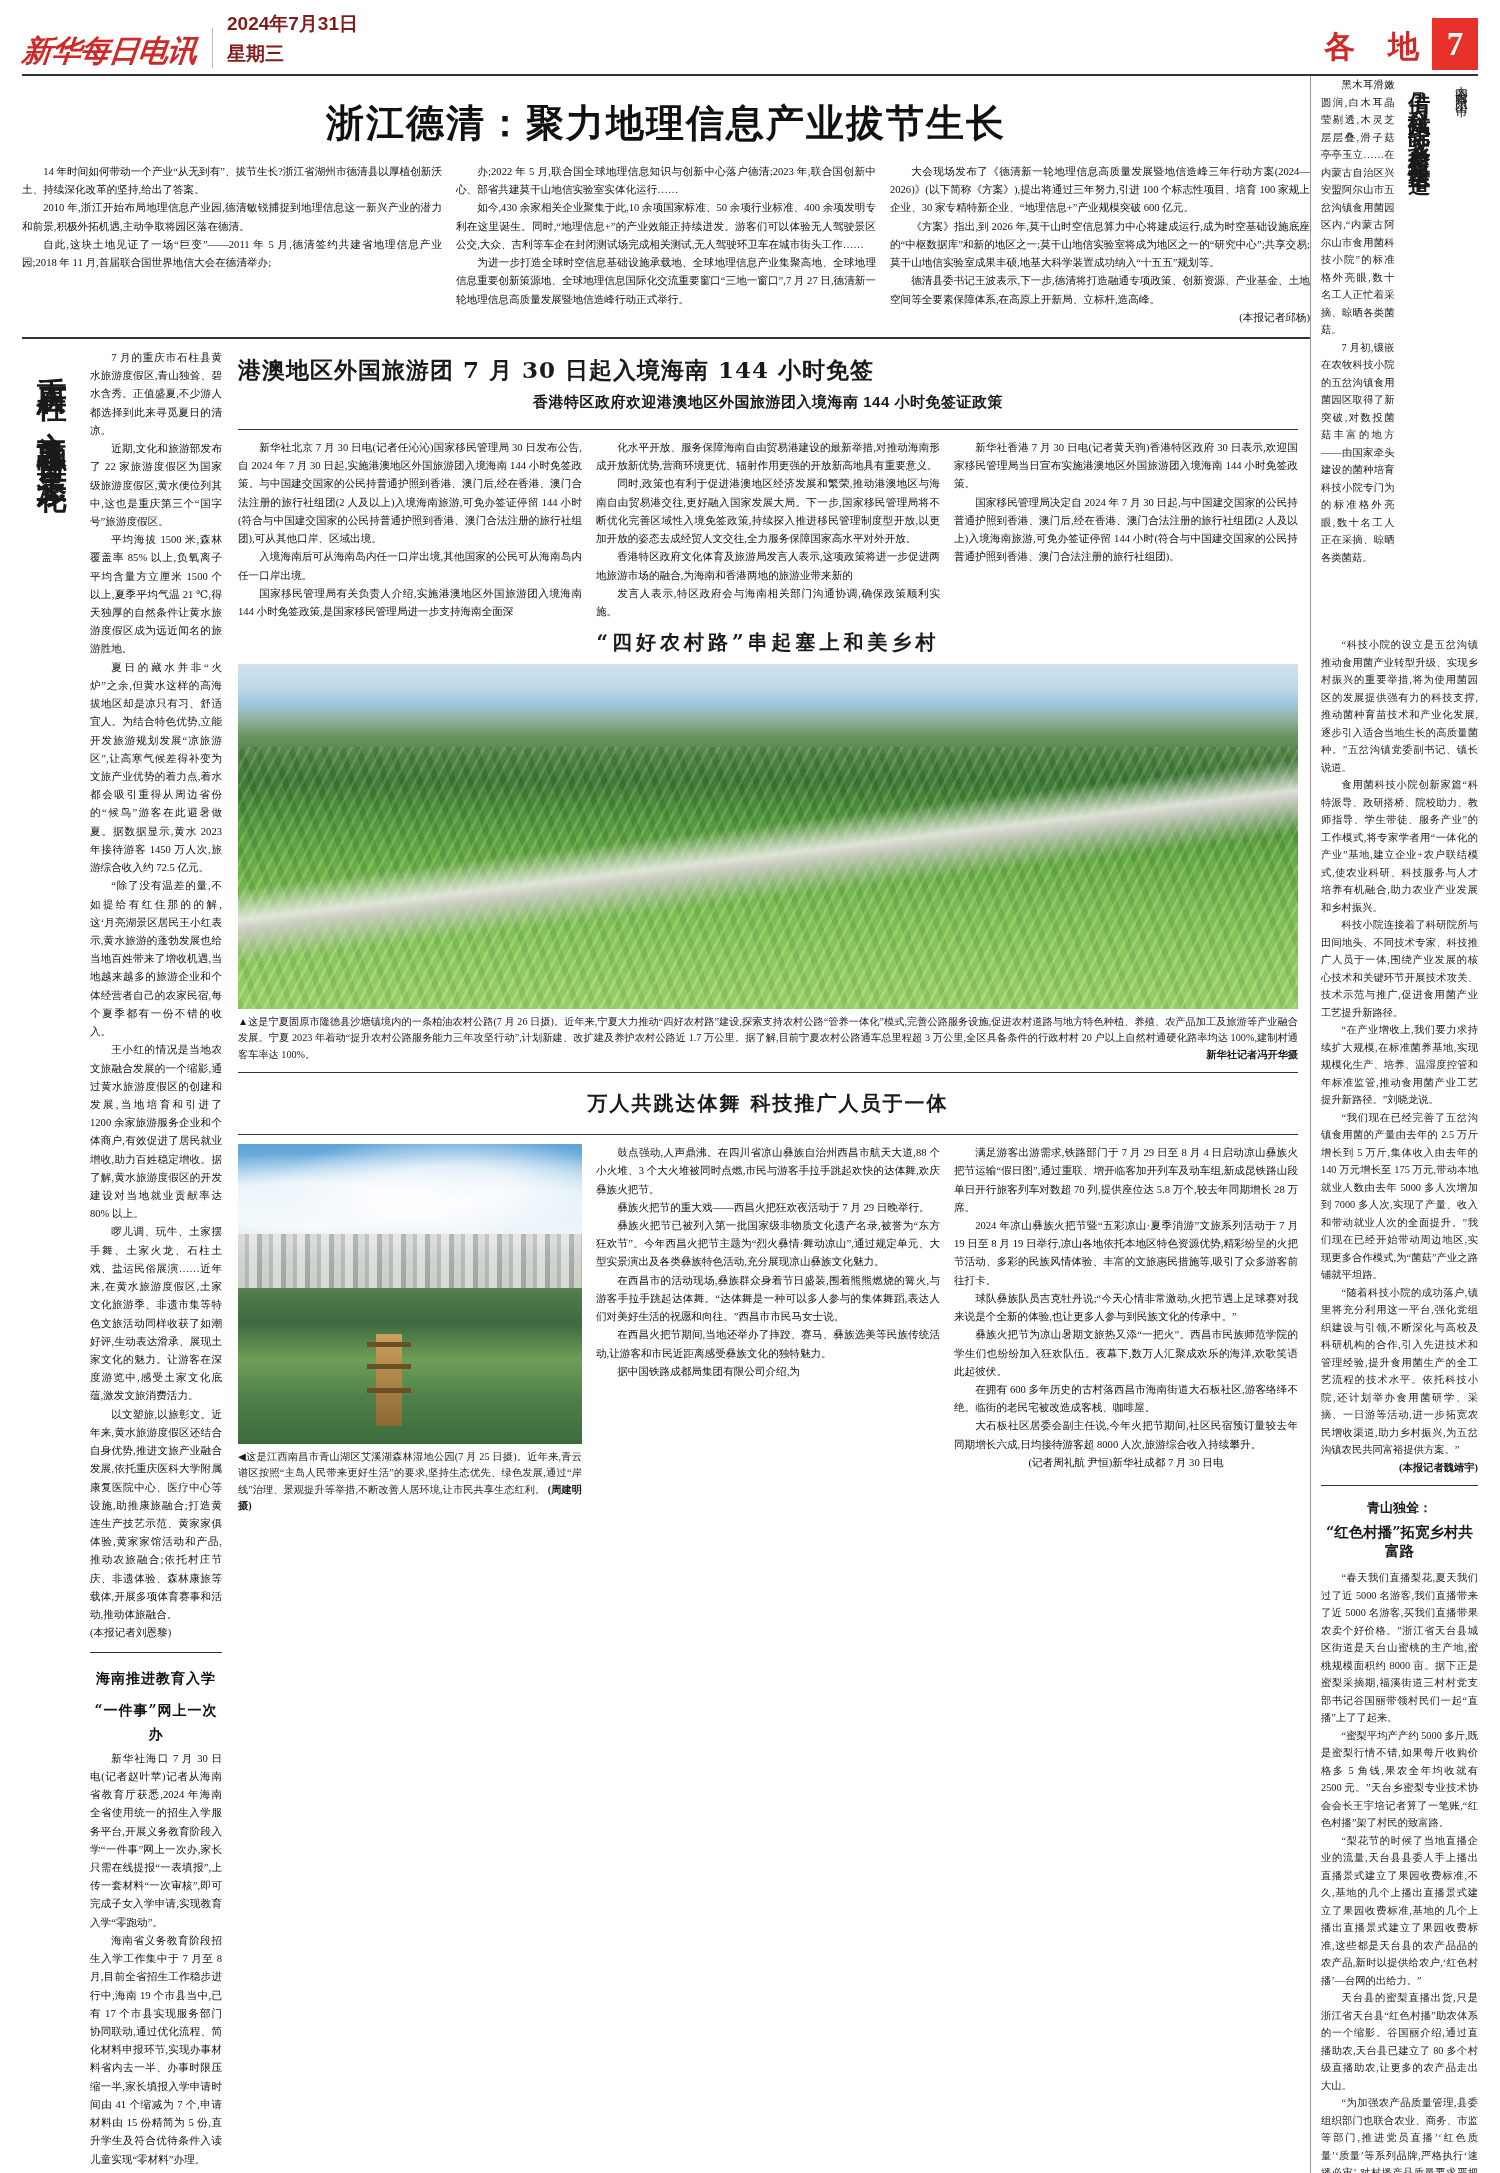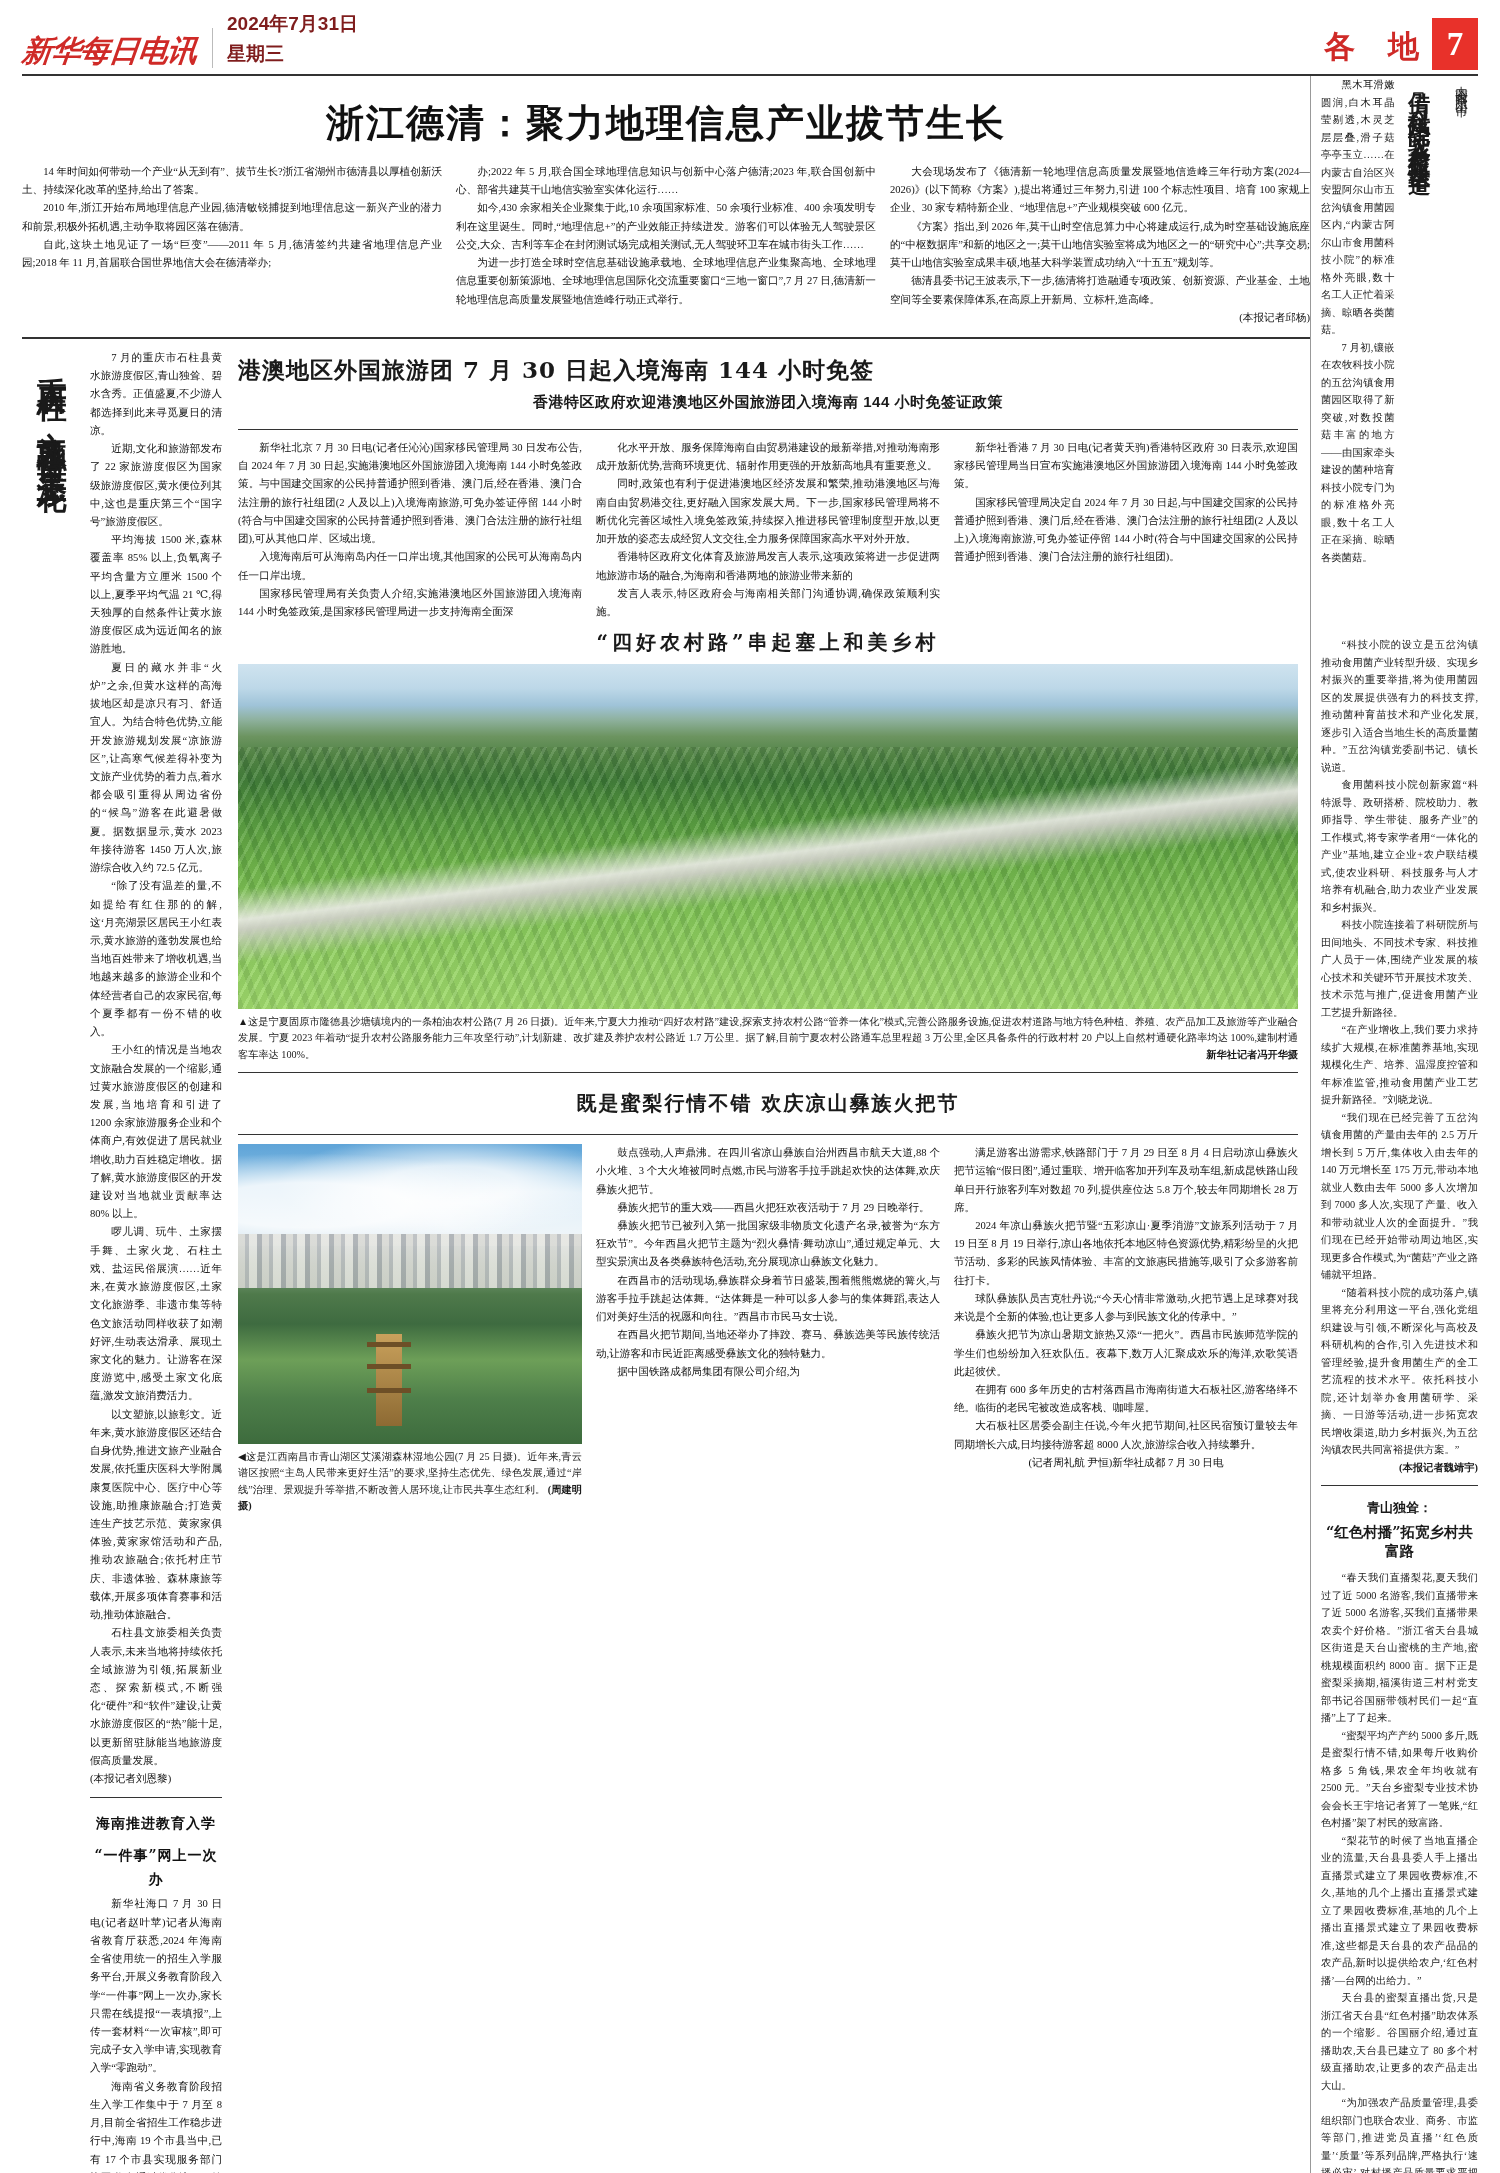--- a/index.html
+++ b/index.html
@@ -194,21 +194,20 @@
           </div>
           <div class="col-text" style="width:132px;">
             <p>7 月的重庆市石柱县黄水旅游度假区,青山独耸、碧水含秀。正值盛夏,不少游人都选择到此来寻觅夏日的清凉。</p>
             <p>近期,文化和旅游部发布了 22 家旅游度假区为国家级旅游度假区,黄水便位列其中,这也是重庆第三个“国字号”旅游度假区。</p>
             <p>平均海拔 1500 米,森林覆盖率 85% 以上,负氧离子平均含量方立厘米 1500 个以上,夏季平均气温 21 ℃,得天独厚的自然条件让黄水旅游度假区成为远近闻名的旅游胜地。</p>
             <p>夏日的藏水并非“火炉”之余,但黄水这样的高海拔地区却是凉只有习、舒适宜人。为结合特色优势,立能开发旅游规划发展“凉旅游区”,让高寒气候差得补变为文旅产业优势的着力点,着水都会吸引重得从周边省份的“候鸟”游客在此避暑做夏。据数据显示,黄水 2023 年接待游客 1450 万人次,旅游综合收入约 72.5 亿元。</p>
             <p>“除了没有温差的量,不如提给有红住那的的解,这‘月亮湖景区居民王小红表示,黄水旅游的蓬勃发展也给当地百姓带来了增收机遇,当地越来越多的旅游企业和个体经营者自己的农家民宿,每个夏季都有一份不错的收入。</p>
             <p>王小红的情况是当地农文旅融合发展的一个缩影,通过黄水旅游度假区的创建和发展,当地培育和引进了 1200 余家旅游服务企业和个体商户,有效促进了居民就业增收,助力百姓稳定增收。据了解,黄水旅游度假区的开发建设对当地就业贡献率达 80% 以上。</p>
             <p>啰儿调、玩牛、土家摆手舞、土家火龙、石柱土戏、盐运民俗展演……近年来,在黄水旅游度假区,土家文化旅游季、非遗市集等特色文旅活动同样收获了如潮好评,生动表达滑承、展现土家文化的魅力。让游客在深度游览中,感受土家文化底蕴,激发文旅消费活力。</p>
             <p>以文塑旅,以旅彰文。近年来,黄水旅游度假区还结合自身优势,推进文旅产业融合发展,依托重庆医科大学附属康复医院中心、医疗中心等设施,助推康旅融合;打造黄连生产技艺示范、黄家家俱体验,黄家家馆活动和产品,推动农旅融合;依托村庄节庆、非遗体验、森林康旅等载体,开展多项体育赛事和活动,推动体旅融合。</p>
-            <p>石柱县文旅委相关负责人表示,未来当地将持续依托全域旅游为引领,拓展新业态、探索新模式,不断强化“硬件”和“软件”建设,让黄水旅游度假区的“热”能十足,以更新留驻脉能当地旅游度假高质量发展。</p>
             <p style="text-indent:0">(本报记者刘恩黎)</p>
             <div class="hr-thin"></div>
             <div class="hl-small" style="font-size:14px;letter-spacing:1px;">海南推进教育入学</div>
             <div class="hl-small" style="font-size:14px;letter-spacing:1px;">“一件事”网上一次办</div>
             <p>新华社海口 7 月 30 日电(记者赵叶苹)记者从海南省教育厅获悉,2024 年海南全省使用统一的招生入学服务平台,开展义务教育阶段入学“一件事”网上一次办,家长只需在线提报“一表填报”,上传一套材料“一次审核”,即可完成子女入学申请,实现教育入学“零跑动”。</p>
             <p>海南省义务教育阶段招生入学工作集中于 7 月至 8 月,目前全省招生工作稳步进行中,海南 19 个市县当中,已有 17 个市县实现服务部门协同联动,通过优化流程、简化材料申报环节,实现办事材料省内去一半、办事时限压缩一半,家长填报入学申请时间由 41 个缩减为 7 个,申请材料由 15 份精简为 5 份,直升学生及符合优待条件入读儿童实现“零材料”办理。</p>
 
           </div>
         </div>
 
@@ -238,21 +237,21 @@
 
           <div class="hl-3">“四好农村路”串起塞上和美乡村</div>
           <div class="photo ph-farm"></div>
           <div class="photo-cap">
             <span>▲这是宁夏固原市隆德县沙塘镇境内的一条柏油农村公路(7 月 26 日摄)。近年来,宁夏大力推动“四好农村路”建设,探索支持农村公路“管养一体化”模式,完善公路服务设施,促进农村道路与地方特色种植、养殖、农产品加工及旅游等产业融合发展。宁夏 2023 年着动“提升农村公路服务能力三年攻坚行动”,计划新建、改扩建及养护农村公路近 1.7 万公里。据了解,目前宁夏农村公路通车总里程超 3 万公里,全区具备条件的行政村村 20 户以上自然村通硬化路率均达 100%,建制村通客车率达 100%。</span>
             <span class="credit" style="float:right">新华社记者冯开华摄</span>
           </div>
 
           <div class="hr-thin" style="clear:both"></div>
 
-          <div class="hl-3" style="letter-spacing:2px">既是蜜梨行情不错 欢庆凉山彝族火把节</div>
+          <div class="hl-3" style="letter-spacing:2px">万人共跳达体舞 科技推广人员于一体</div>
           <div class="hr-thin"></div>
 
           <div style="display:flex; gap:14px;">
 
             <div style="width:344px">
               <div class="photo ph-city">
                 <div class="pagoda">
                     <i style="top:8px"></i>
                     <i style="top:30px"></i>
                     <i style="top:54px"></i>

